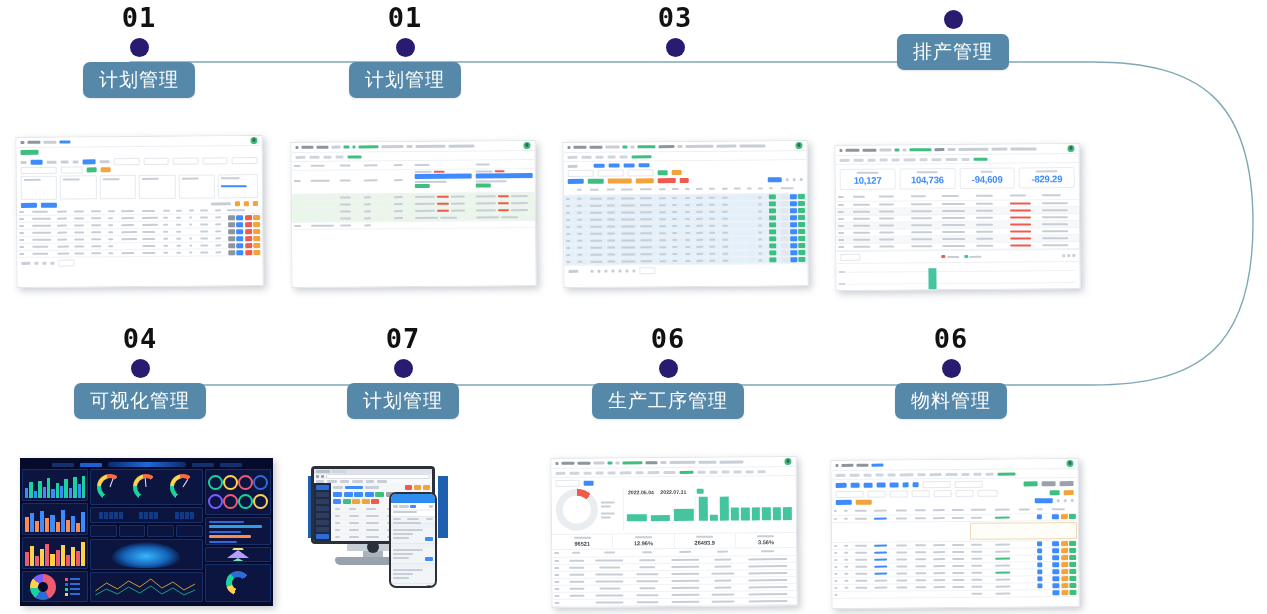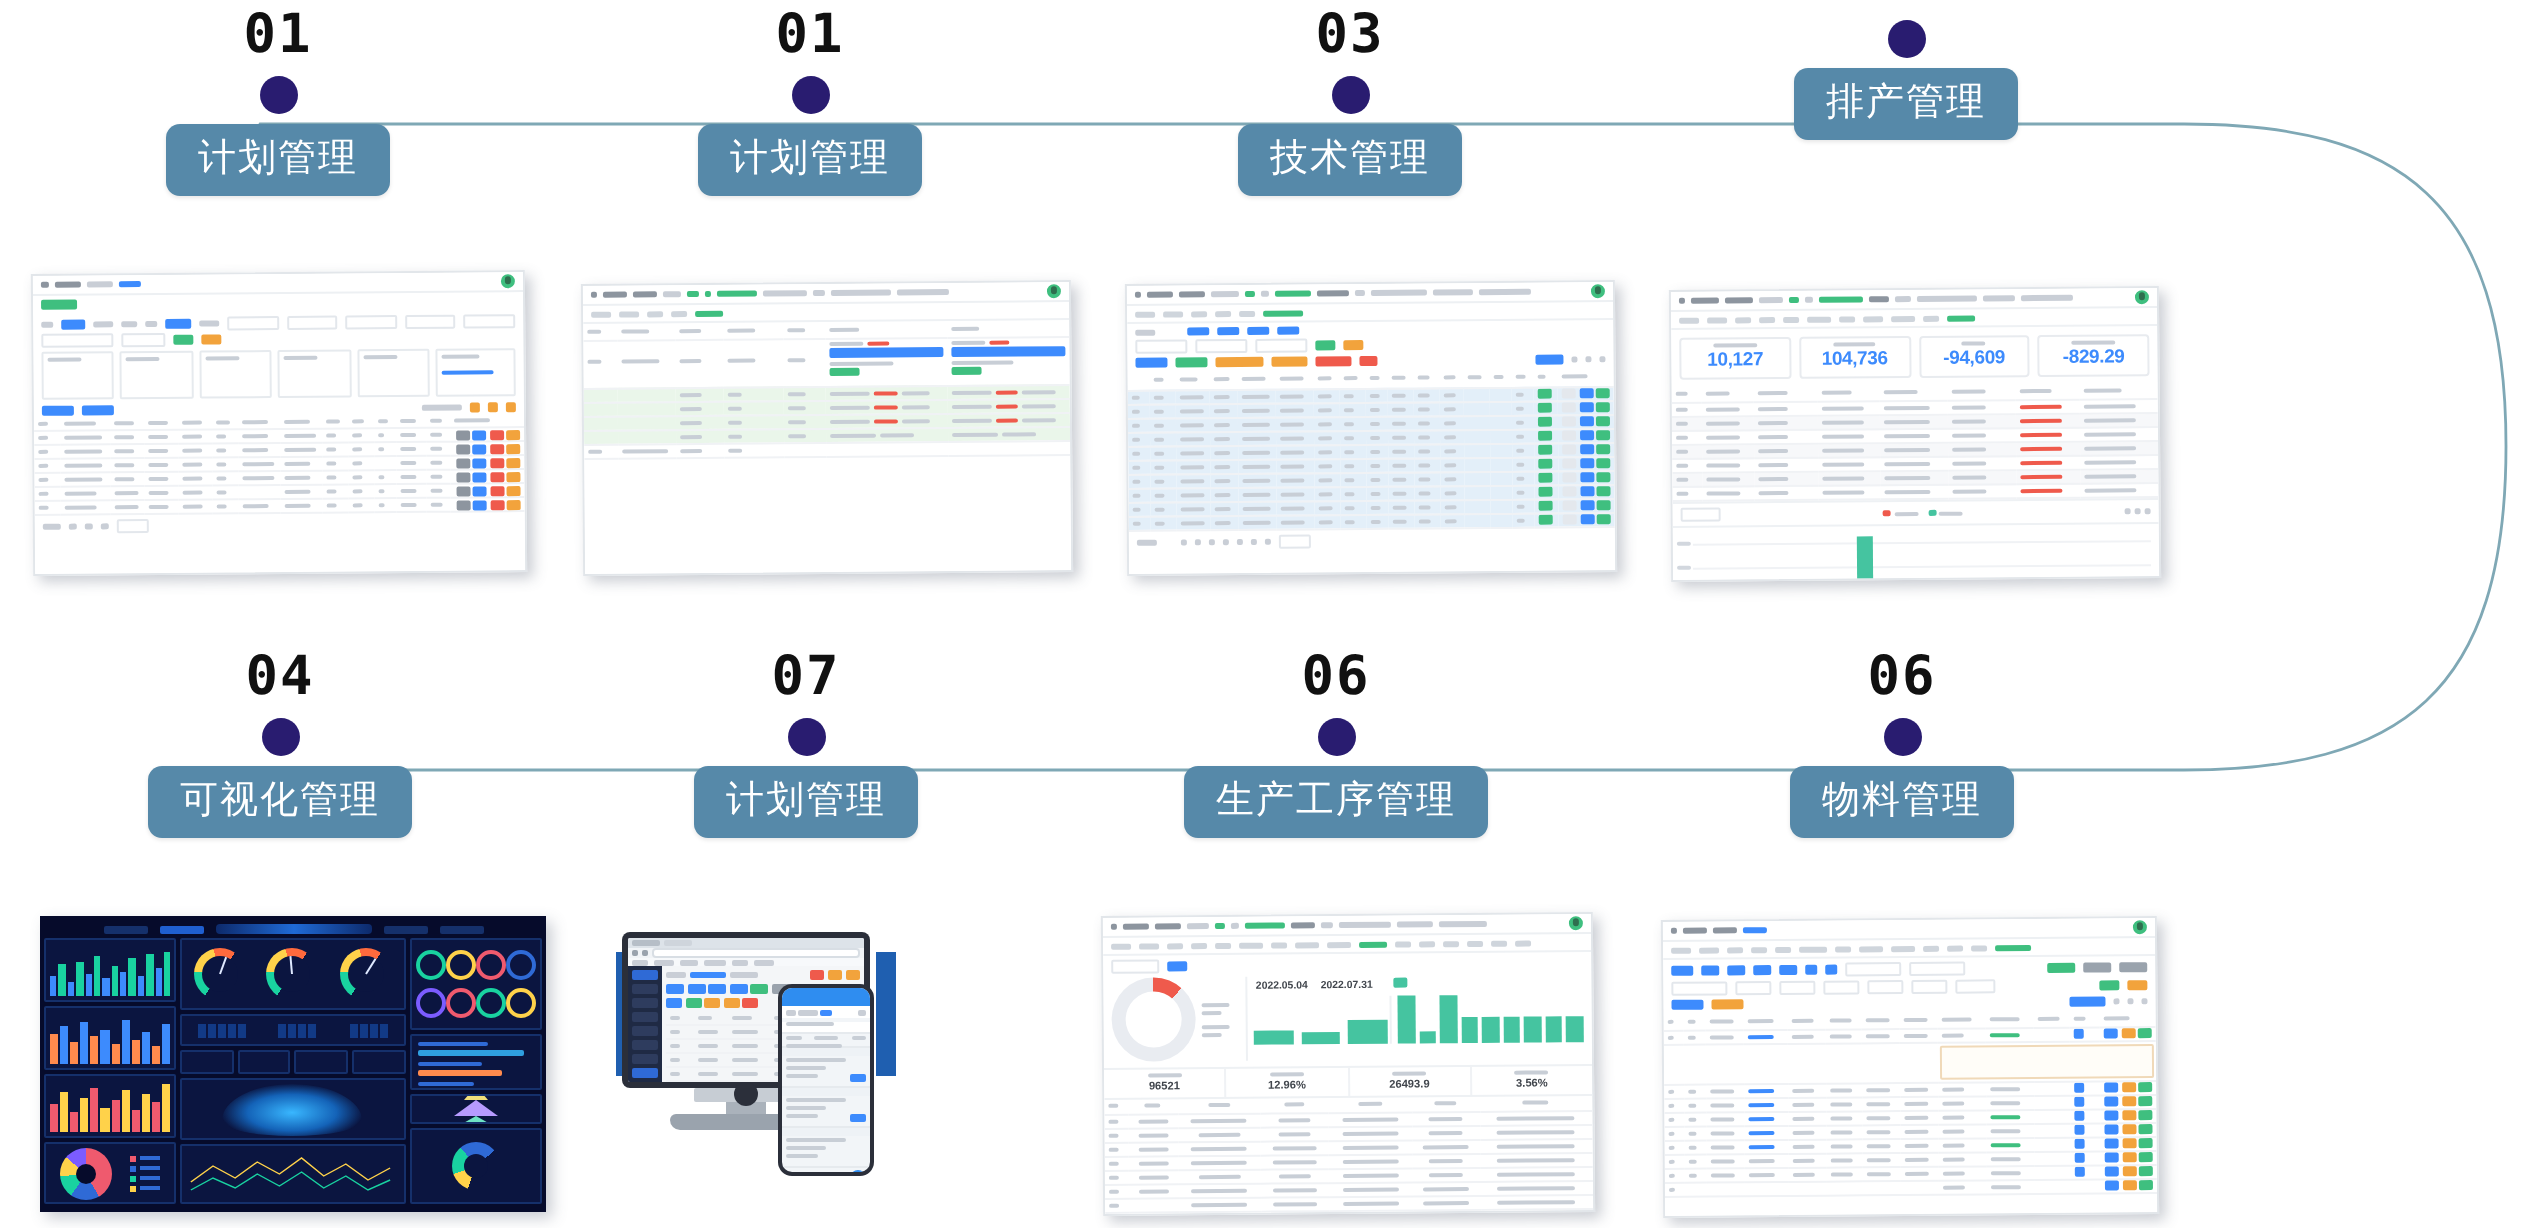--- a/index.html
+++ b/index.html
@@ -819,21 +819,20 @@
       </tbody>
         </table>
     </div>
   </div>
 
   <div class="step" style="left:560px;top:4px;">
     <div class="step-num">03</div>
     <div class="dot-wrap">
         <div class="dot"></div>
       </div>
-    <div class="pill-row"><span class="pill">技术管理</span></div>
   </div>
   <div class="shot" style="left:563px;top:141px;width:243px;height:144px;">
     <div class="mini">
       <div class="mini-top">
         <div class="crumb dark" style="width:3px"></div>
           <div class="crumb dark" style="width:13px"></div>
         <div class="crumb dark" style="width:13px"></div>
           <div class="crumb" style="width:14px"></div>
         <div class="btn g" style="width:5px;height:3px"></div>
           <div class="crumb" style="width:4px"></div>

